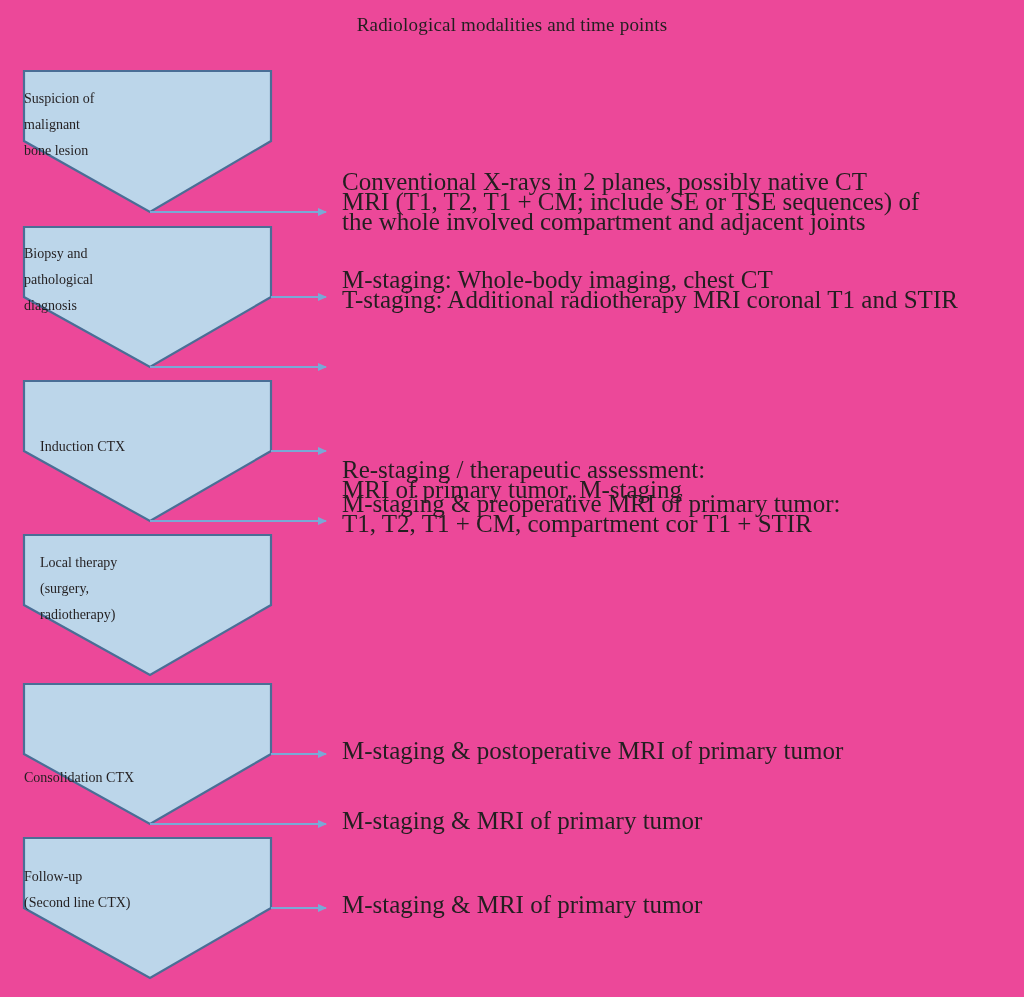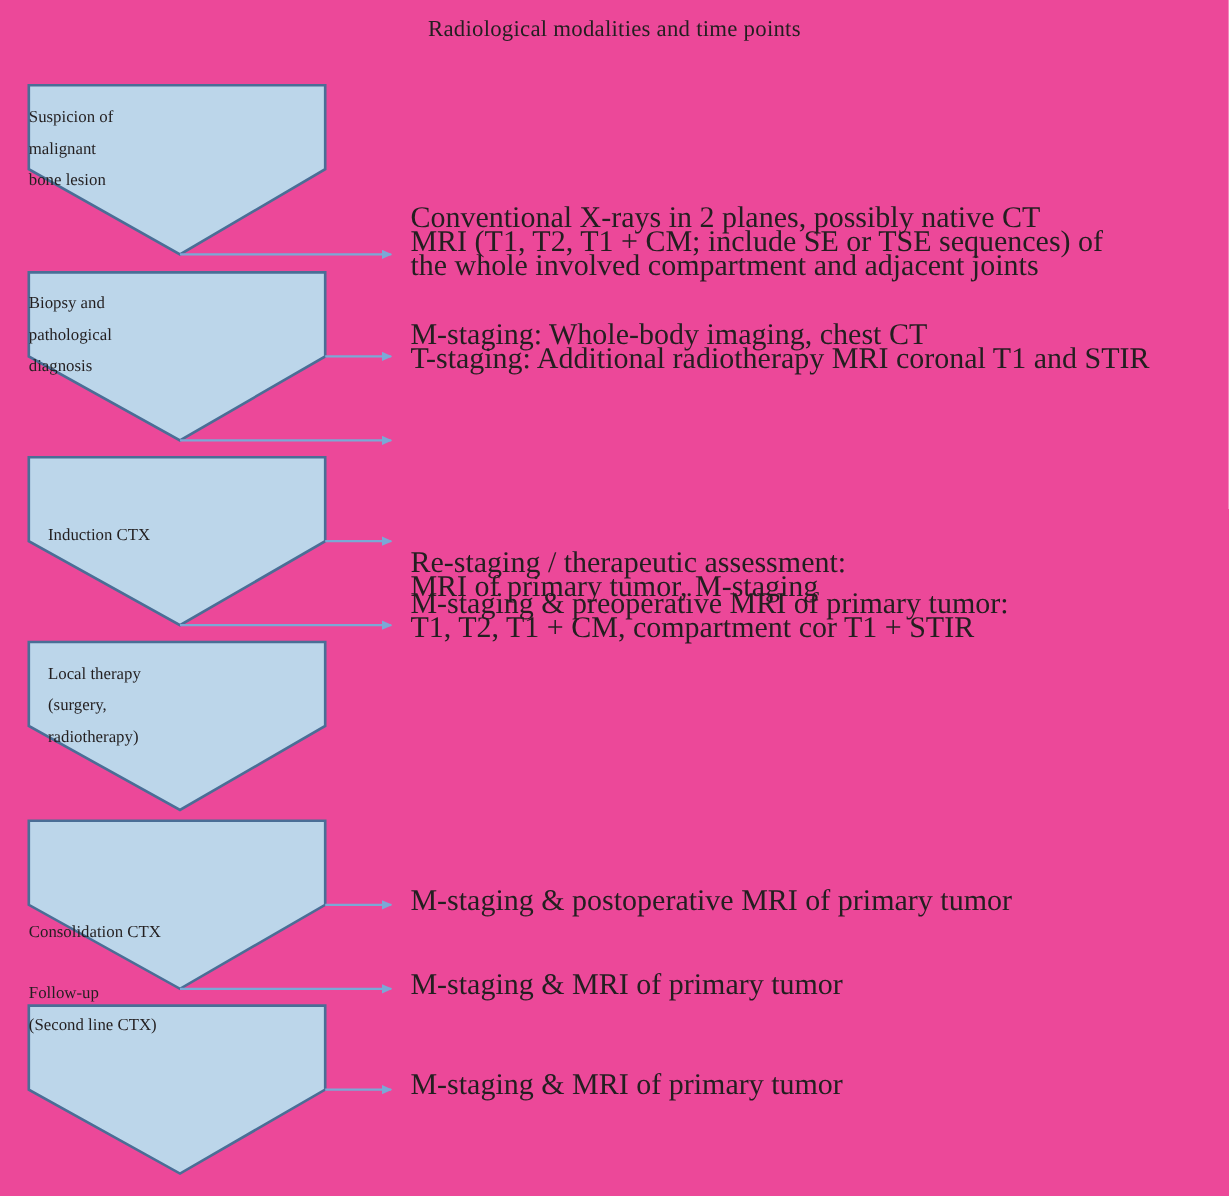--- a/index.html
+++ b/index.html
@@ -117,21 +117,21 @@
 malignant
 bone lesion</div>
   <div class="node-label" style="left:24px; top:241px; width:244px;">Biopsy and
 pathological
 diagnosis</div>
   <div class="node-label" style="left:40px; top:434px; width:247px;">Induction CTX</div>
   <div class="node-label" style="left:24px; top:550px; width:247px;padding-left:16px;">Local therapy
 (surgery,
 radiotherapy)</div>
   <div class="node-label" style="left:24px; top:737px; width:247px;margin-top:28px;">Consolidation CTX</div>
-  <div class="node-label" style="left:24px; top:816px; width:211px;">Follow-up
+  <div class="node-label" style="left:24px; top:864px; width:211px;">Follow-up
 (Second line CTX)</div>
 
   <div class="ann-text" style="left:342px; top:172px; width:660px;">Conventional X-rays in 2 planes, possibly native CT
 MRI (T1, T2, T1 + CM; include SE or TSE sequences) of
 the whole involved compartment and adjacent joints</div>
   <div class="ann-text" style="left:342px; top:270px; width:660px;">M-staging: Whole-body imaging, chest CT
 T-staging: Additional radiotherapy MRI coronal T1 and STIR</div>
   <div class="ann-text" style="left:342px; top:424px; width:660px;margin-top:36px;">Re-staging / therapeutic assessment:
 MRI of primary tumor, M-staging</div>
   <div class="ann-text" style="left:342px; top:494px; width:660px;">M-staging &amp; preoperative MRI of primary tumor:

